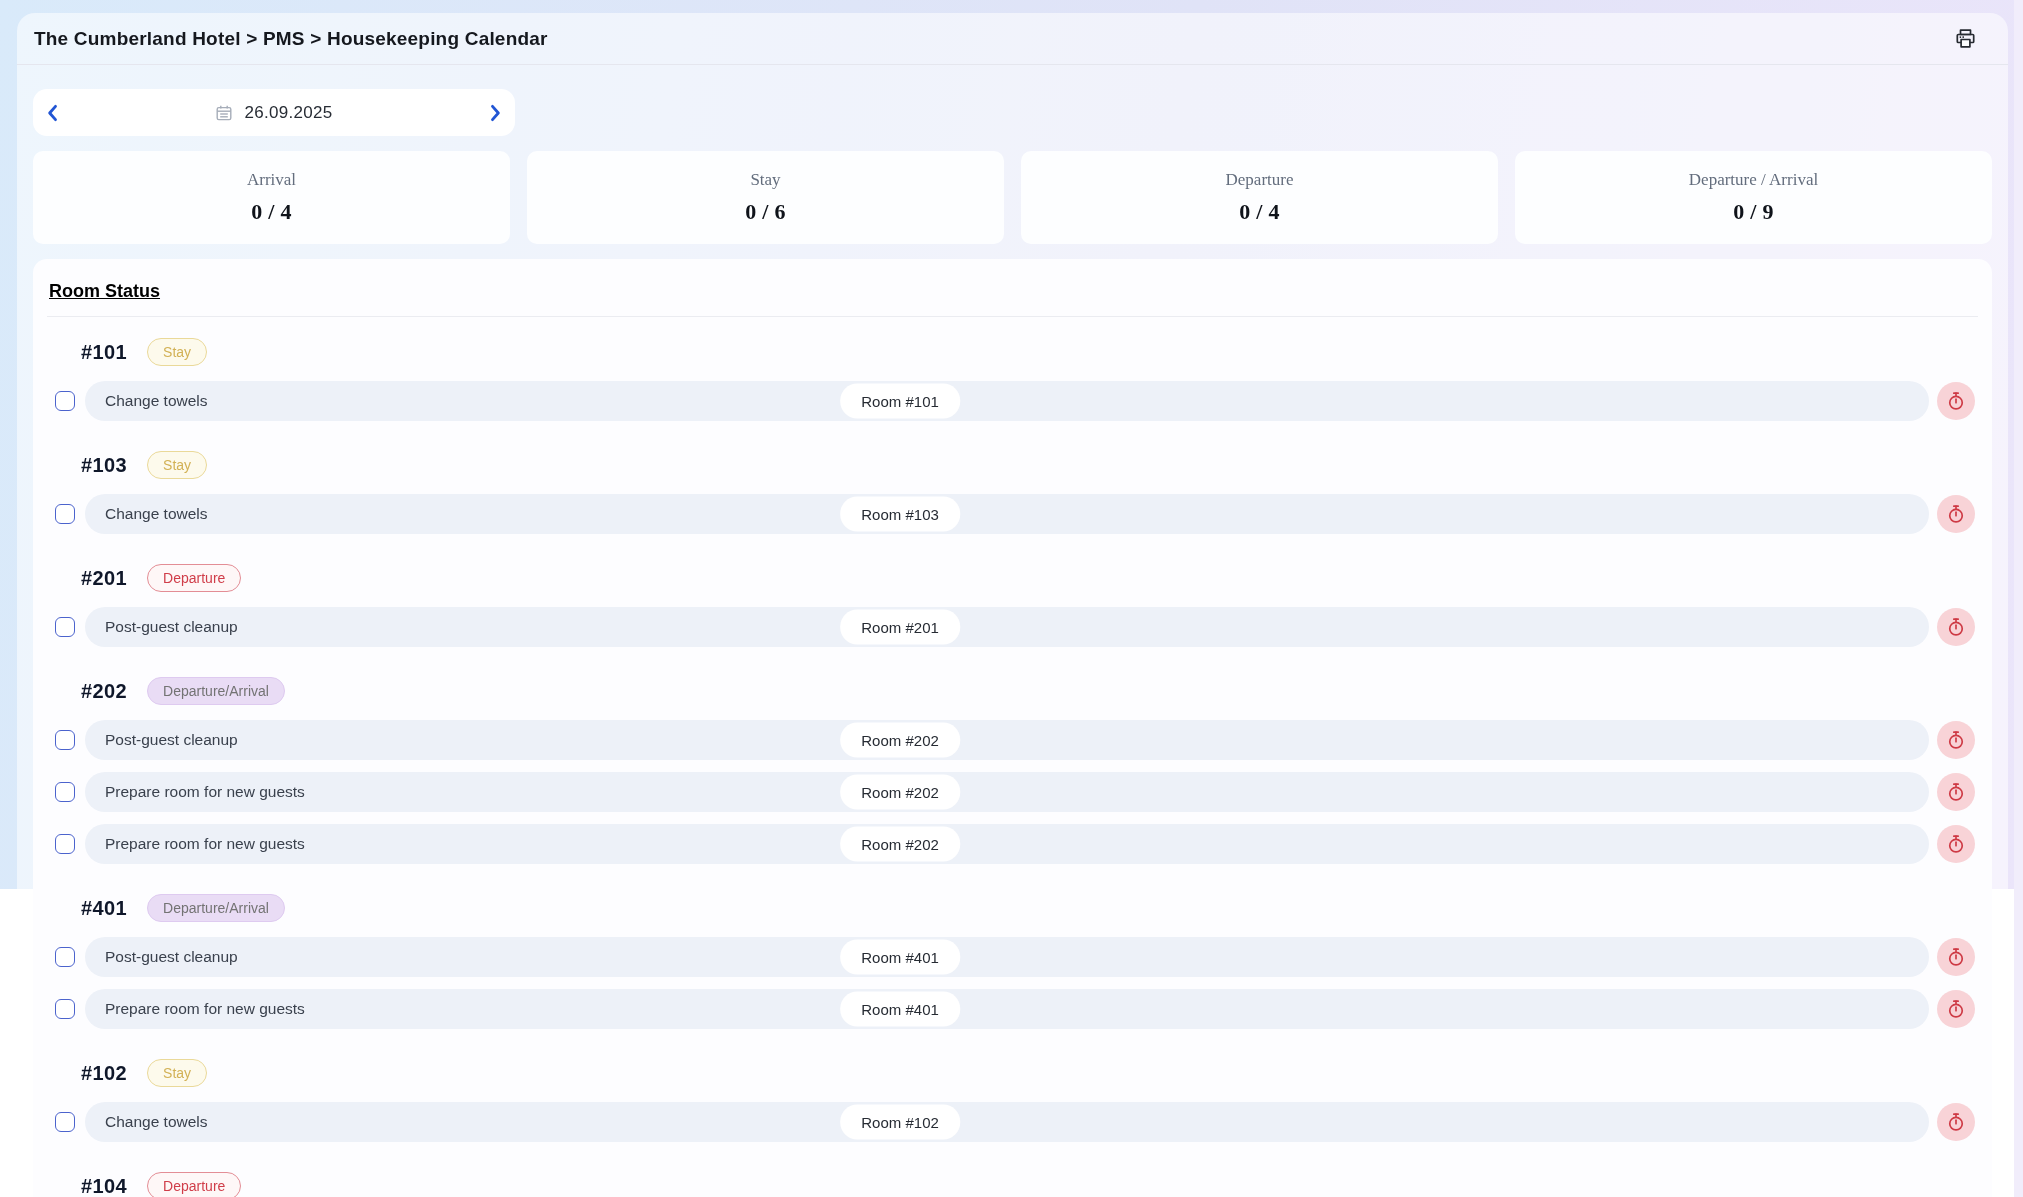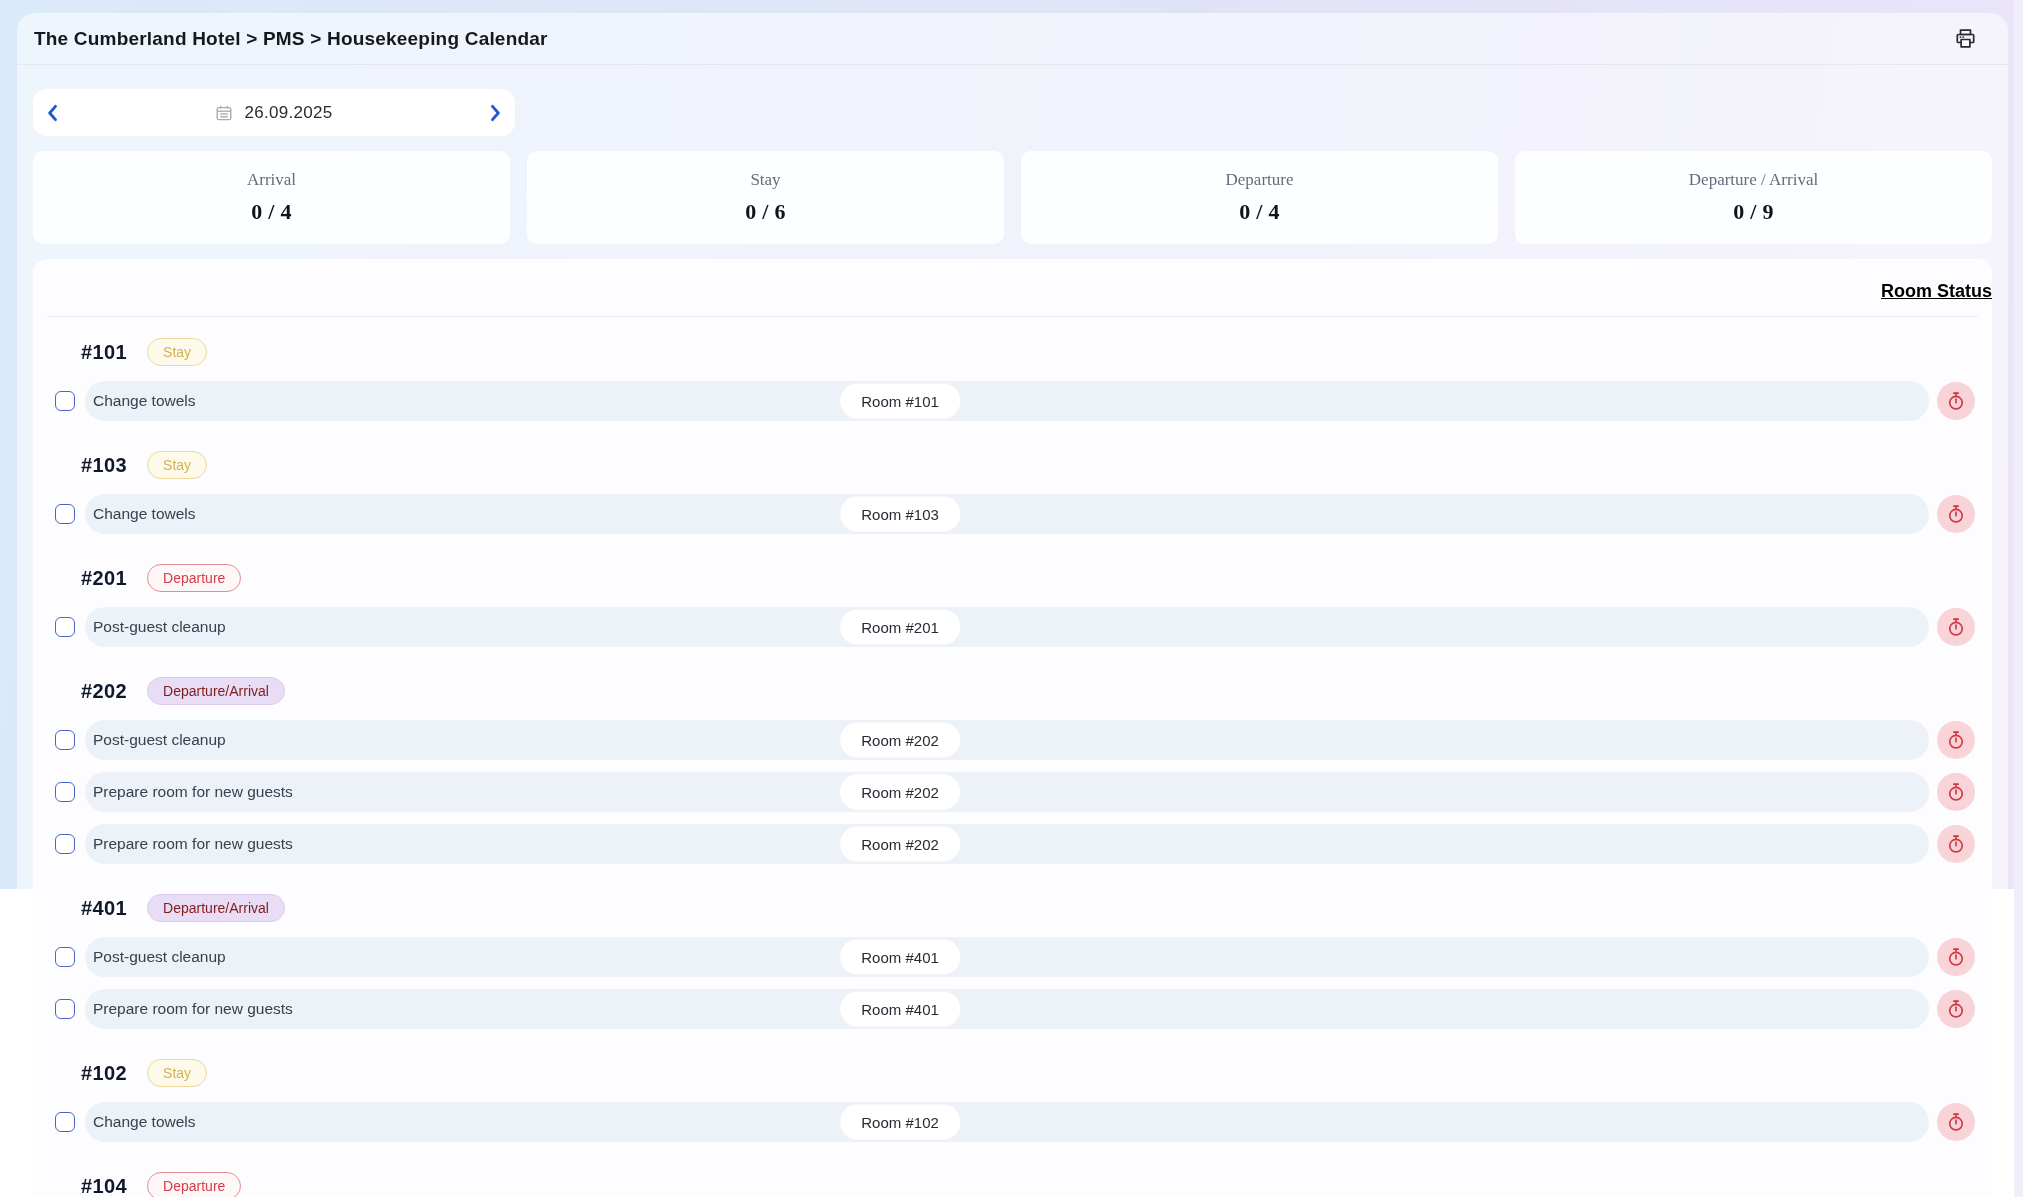--- a/index.html
+++ b/index.html
@@ -5,21 +5,20 @@
   * { box-sizing: border-box; }
   html, body { margin: 0; padding: 0; }
   body {
     width: 2023px; height: 1197px; overflow: hidden;
     font-family: "Liberation Sans", sans-serif;
     color: #14181f;
   }
   .page {
     position: relative; width: 2023px; height: 889px;
     background: linear-gradient(100deg, #d9eafa 0%, #e0e3f7 55%, #ebe5fa 100%);
-    text-align: right;
   }
   .container {
     position: absolute; left: 17px; top: 13px; width: 1991px; height: 1400px;
     background: rgba(255,255,255,0.55);
     border-radius: 18px;
   }
   
   .topbar {
     height: 52px; display: flex; align-items: center; justify-content: space-between;
     padding: 0 26px 0 17px; border-bottom: 1px solid #e5e6ee;
@@ -54,33 +53,33 @@
   .room-section { margin-top: 30px; }
   .room-section:first-child { margin-top: 21px; }
   .room-heading { display: flex; align-items: center; gap: 20px; margin: 0 0 15px 28px; height: 28px; }
   .room-number { font-size: 20px; font-weight: 700; color: #0f172a; letter-spacing: .4px; margin-left: 20px; }
   .badge {
     font-size: 14px; line-height: 1; padding: 6px 15px; border-radius: 14px;
     border: 1px solid transparent; white-space: nowrap;
   }
   .badge-stay { background: #fdfaec; border-color: #ead999; color: #d2b155; }
   .badge-departure { background: #fef7f7; border-color: #e38d95; color: #d03d49; }
-  .badge-departure-arrival { background: #e9dcf5; border-color: #decaf0; color: #7f1d1d; }
+  .badge-departure-arrival { background: #e9dcf5; border-color: #decaf0; color: #737373; }
   
   .task-line { display: flex; align-items: center; height: 40px; padding: 0 17px 0 22px; }
   .task-line + .task-line { margin-top: 12px; }
   .checkbox {
     width: 20px; height: 20px; flex: 0 0 auto; background: #ffffff;
     border: 1.6px solid #4b63cd; border-radius: 6px; cursor: pointer; padding: 0;
   }
   .task-pill {
     flex: 1; height: 40px; margin: 0 8px 0 10px; background: #edf1f8; border-radius: 20px;
     position: relative; display: flex; align-items: center;
   }
-  .task-label { margin-left: 8px; font-size: 15.5px; color: #3a414d; }
+  .task-label { margin-left: 20px; font-size: 15.5px; color: #3a414d; }
   .room-pill {
     position: absolute; left: 44.2%; top: 50%; transform: translate(-50%, -50%);
     background: #ffffff; border-radius: 17px; padding: 9px 21px;
     font-size: 15px; color: #262b33; white-space: nowrap;
   }
   .timer-btn {
     width: 38px; height: 38px; flex: 0 0 auto; border-radius: 50%; border: none;
     background: #f8d3d7; cursor: pointer; display: flex; align-items: center; justify-content: center;
     padding: 0;
   }

